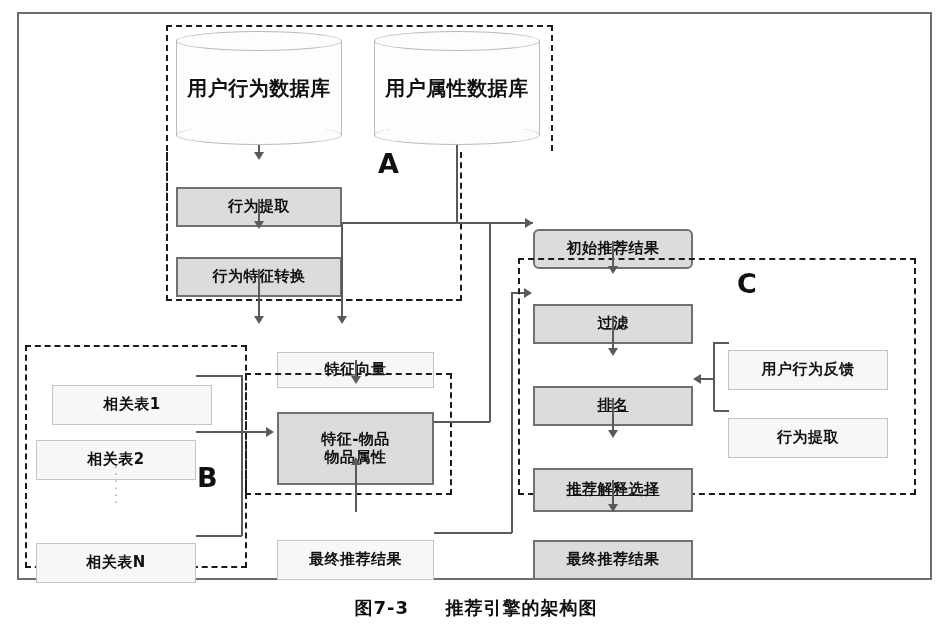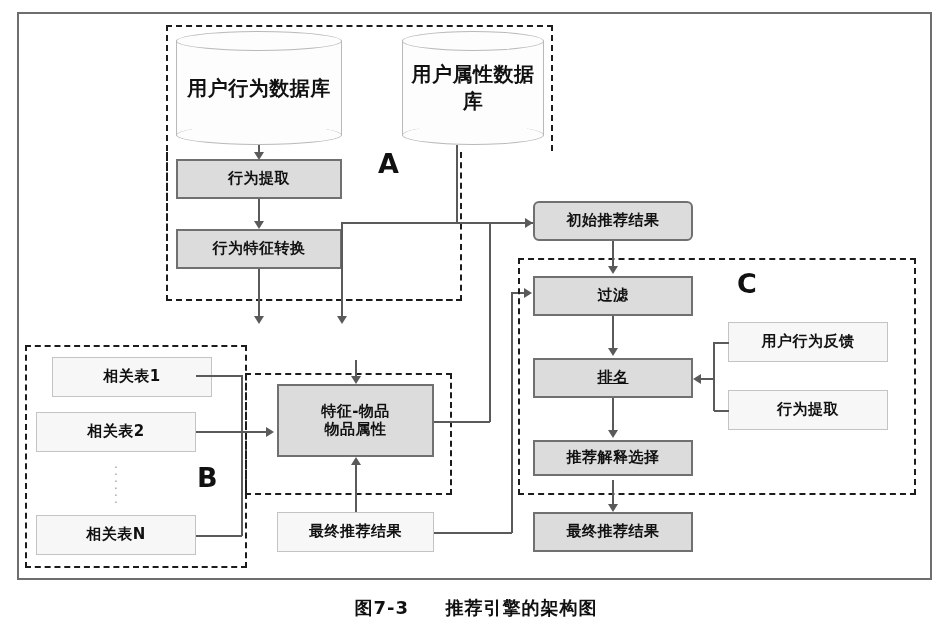--- a/index.html
+++ b/index.html
@@ -11,21 +11,21 @@
     border:2px solid #6e6e6e;box-sizing:border-box;background:#fff;}
 
   
   .dashed{position:absolute;box-sizing:border-box;border:2px dashed #1c1c1c;background:transparent;}
 
   
   .mask{position:absolute;background:#ffffff;}
 
   
   .box{position:absolute;box-sizing:border-box;display:flex;align-items:center;justify-content:center;
-       text-align:left;line-height:1.18;color:#111;font-weight:bold;letter-spacing:.5px;}
+       text-align:left;line-height:1.18;color:#111;font-weight:bold;letter-spacing:.5px;margin-top:28px;}
   .box.gray{background:#dcdcdc;border:2px solid #707070;font-size:15px;}
   .box.light{background:#f7f7f7;border:1.5px solid #c4c4c4;font-size:15px;}
 
   
   .cyl{position:absolute;}
   .cyl .body{position:absolute;left:0;right:0;top:9px;bottom:9px;background:#fdfdfd;
     border-left:1.5px solid #b9b9b9;border-right:1.5px solid #b9b9b9;}
   .cyl .top{position:absolute;left:0;top:0;width:100%;height:20px;border:1.5px solid #b9b9b9;
     border-radius:50%;background:#fdfdfd;box-sizing:border-box;}
   .cyl .bot{position:absolute;left:0;bottom:0;width:100%;height:20px;border:1.5px solid #b9b9b9;
@@ -66,21 +66,21 @@
   <div class="dashed" style="left:166px;top:152px;width:296px;height:149px;border-top:none;"></div>
   <div class="rlabel" style="left:378px;top:148px;">A</div>
 
   <div class="cyl" style="left:176px;top:31px;width:166px;height:114px;">
     <div class="body"></div>
     <div class="bot"></div>
     <div class="top"></div>
     <div class="lbl">用户行为数据库</div>
   </div>
 
-  <div class="cyl" style="left:374px;top:31px;width:142px;height:114px;margin-left:28px;">
+  <div class="cyl" style="left:374px;top:31px;width:166px;height:114px;">
     <div class="body"></div>
     <div class="bot"></div>
     <div class="top"></div>
     <div class="lbl">用户属性数据库</div>
   </div>
 
   <div class="box gray" style="left:176px;top:159px;width:166px;height:40px;">行为提取</div>
   <div class="box gray" style="left:176px;top:229px;width:166px;height:40px;">行为特征转换</div>
 
   <div class="ln lnv" style="left:258px;top:145px;height:9px;"></div>
@@ -91,20 +91,21 @@
 
   <div class="ln lnv" style="left:258px;top:269px;height:51px;"></div>
   <div class="arrow down" style="left:254px;top:316px;"></div>
 
   <div class="ln lnv" style="left:456px;top:145px;height:78px;"></div>
   <div class="ln lnh" style="left:341px;top:222px;width:192px;"></div>
   <div class="ln lnv" style="left:341px;top:222px;height:98px;"></div>
   <div class="arrow down" style="left:337px;top:316px;"></div>
   <div class="arrow right" style="left:525px;top:218px;"></div>
 
+  <div class="box light" style="left:277px;top:324px;width:157px;height:36px;">特征向量</div>
 
   <div class="dashed" style="left:245px;top:373px;width:207px;height:122px;"></div>
 
   <div class="box gray" style="left:277px;top:384px;width:157px;height:73px;flex-direction:column;">
     <span>特征-物品</span>
     <span>物品属性</span>
   </div>
 
   <div class="ln lnv" style="left:355px;top:360px;height:17px;"></div>
   <div class="arrow down" style="left:351px;top:376px;"></div>
@@ -138,21 +139,21 @@
   <div class="ln lnh" style="left:434px;top:421px;width:56px;"></div>
   <div class="ln lnv" style="left:489px;top:222px;height:200px;"></div>
 
   <div class="box gray" style="left:533px;top:201px;width:160px;height:40px;border-radius:6px;">初始推荐结果</div>
 
   <div class="dashed" style="left:518px;top:258px;width:398px;height:237px;"></div>
   <div class="rlabel" style="left:737px;top:268px;">C</div>
 
   <div class="box gray" style="left:533px;top:276px;width:160px;height:40px;">过滤</div>
   <div class="box gray" style="left:533px;top:358px;width:160px;height:40px;text-decoration:underline;">排名</div>
-  <div class="box gray" style="left:533px;top:440px;width:160px;height:36px;">推荐解释选择</div>
+  <div class="box gray" style="left:533px;top:440px;width:160px;height:44px;text-decoration:underline;">推荐解释选择</div>
 
   <div class="box light" style="left:728px;top:322px;width:160px;height:40px;">用户行为反馈</div>
   <div class="box light" style="left:728px;top:390px;width:160px;height:40px;">行为提取</div>
 
   <div class="ln lnv" style="left:612px;top:241px;height:27px;"></div>
   <div class="arrow down" style="left:608px;top:266px;"></div>
 
   <div class="ln lnv" style="left:612px;top:316px;height:34px;"></div>
   <div class="arrow down" style="left:608px;top:348px;"></div>
 

